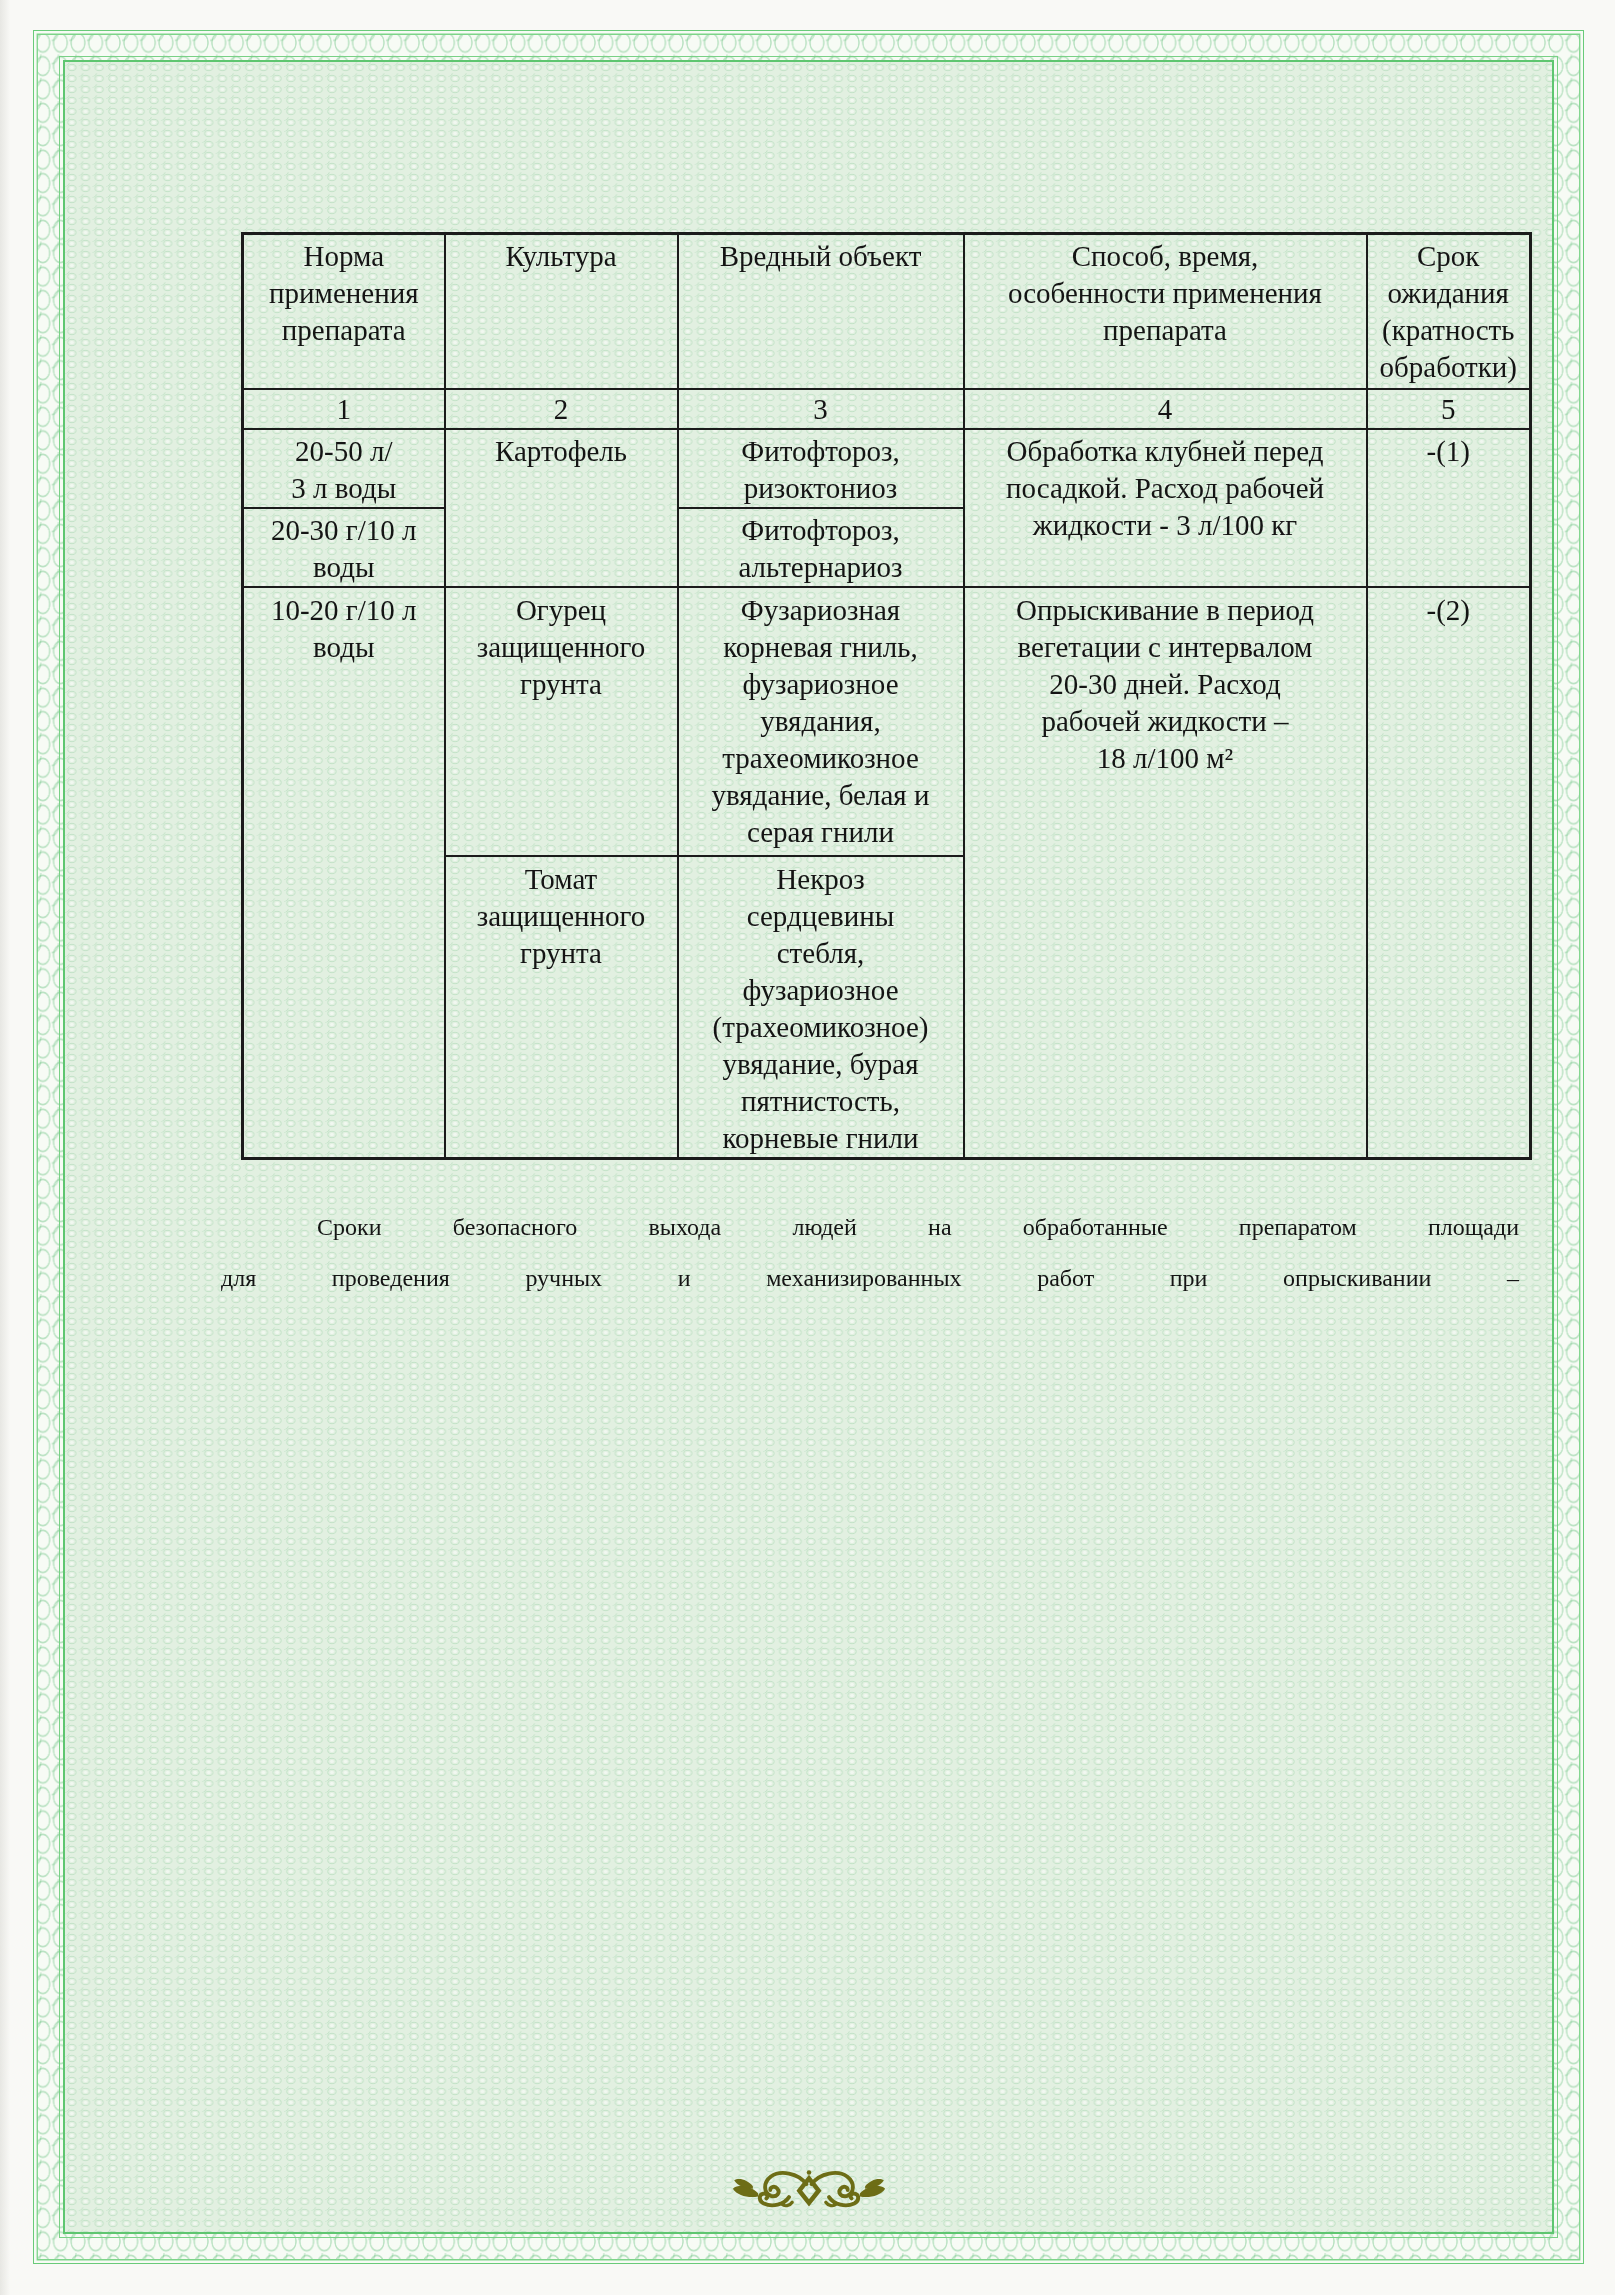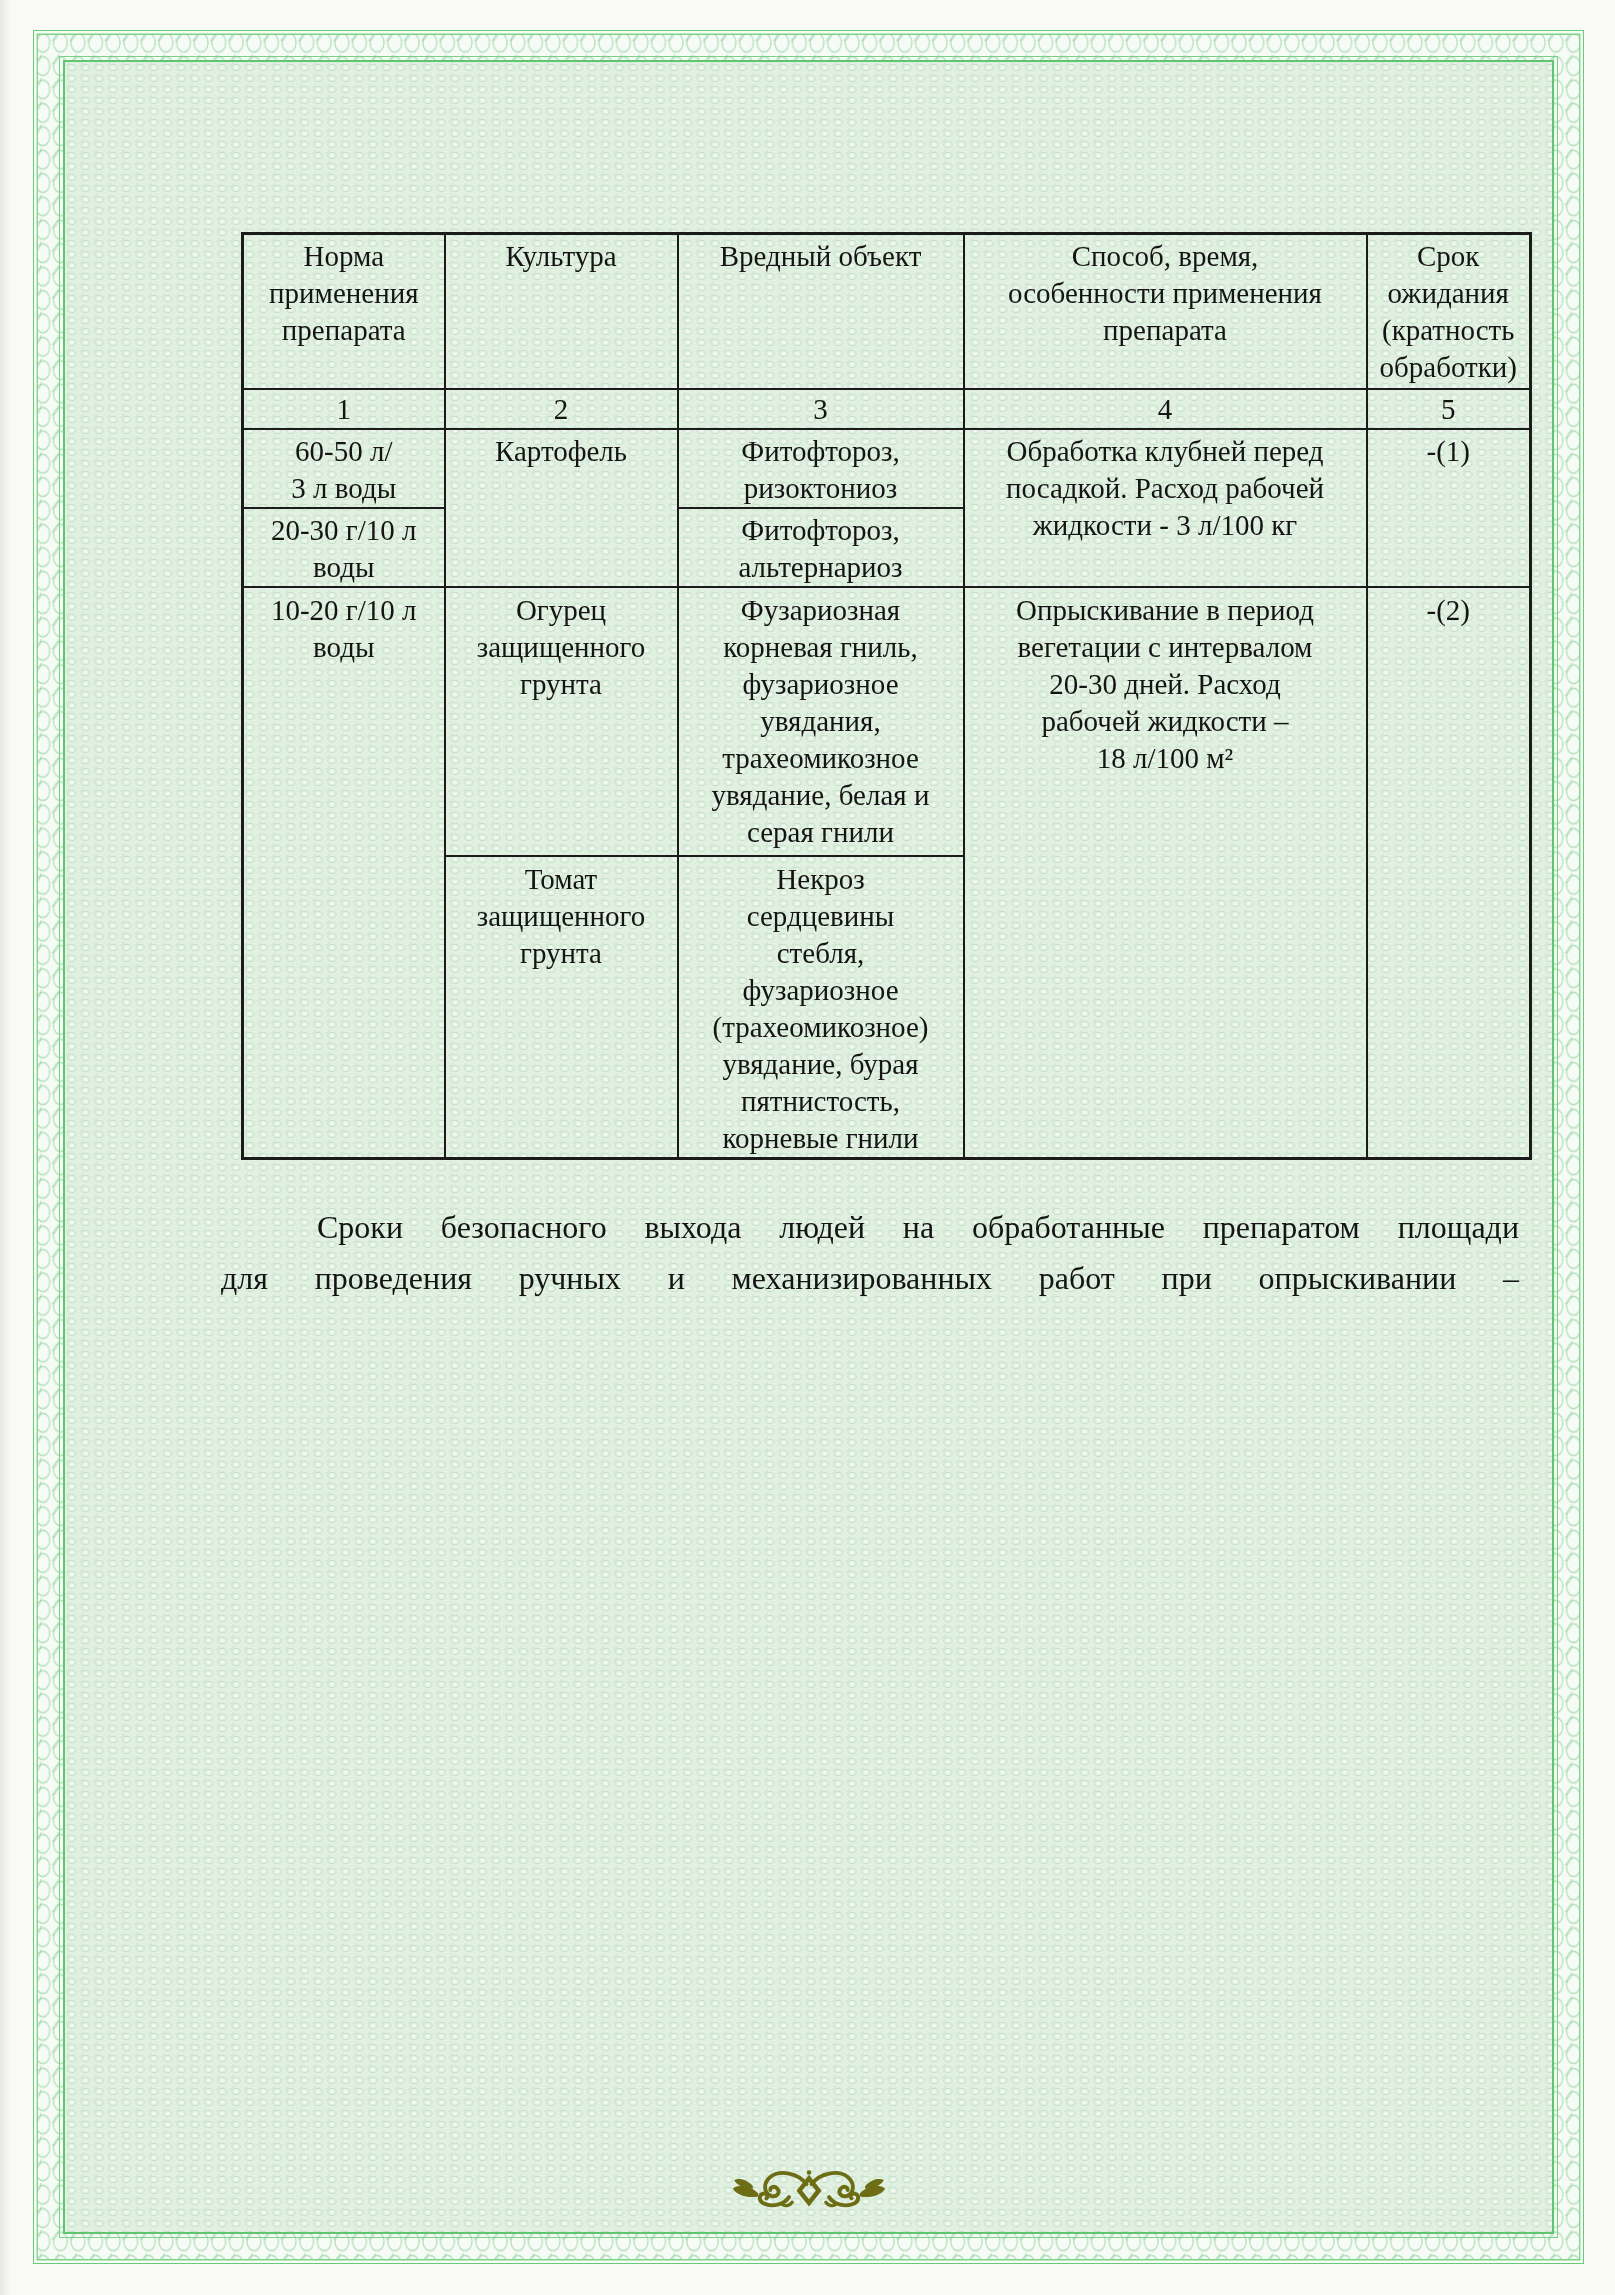--- a/index.html
+++ b/index.html
@@ -60,21 +60,21 @@
   tr.rh  { height: 155px; }
   tr.rn  { height: 39px; }
   tr.ra  { height: 73px; }
   tr.rb  { height: 75px; }
   tr.rc  { height: 269px; }
   tr.rd  { height: 294px; margin-left: 33px; }
   tr.rn td { padding-top: 1.3px; }
   
   .paras {
     position: absolute; left: 156px; top: 1140px; width: 1298px;
-    font-size: 32px;
+    font-size: 24px;
     font-family: Liberation Serif, serif;
   }
   .line { height: 51px; line-height: 51px; white-space: nowrap; }
   .line.j { text-align: justify; text-align-last: justify; white-space: normal; }
   .line.indent { padding-left: 96px; }
   
   .ornament {
     position: absolute; left: 50%; bottom: 22px;
     transform: translateX(-50%);
     width: 160px; height: 40px;
@@ -111,21 +111,21 @@
 обработки)</th>
       </tr>
       <tr class="rn">
         <td>1</td>
         <td>2</td>
         <td>3</td>
         <td>4</td>
         <td>5</td>
       </tr>
       <tr class="ra">
-        <td>60-50 л/
+        <td>20-50 л/
 3 л воды</td>
         <td rowspan="2">Картофель</td>
         <td>Фитофтороз,
 ризоктониоз</td>
         <td rowspan="2">Обработка клубней перед
 посадкой. Расход рабочей
 жидкости - 3 л/100 кг</td>
         <td rowspan="2">-(1)</td>
       </tr>
       <tr class="rb">

